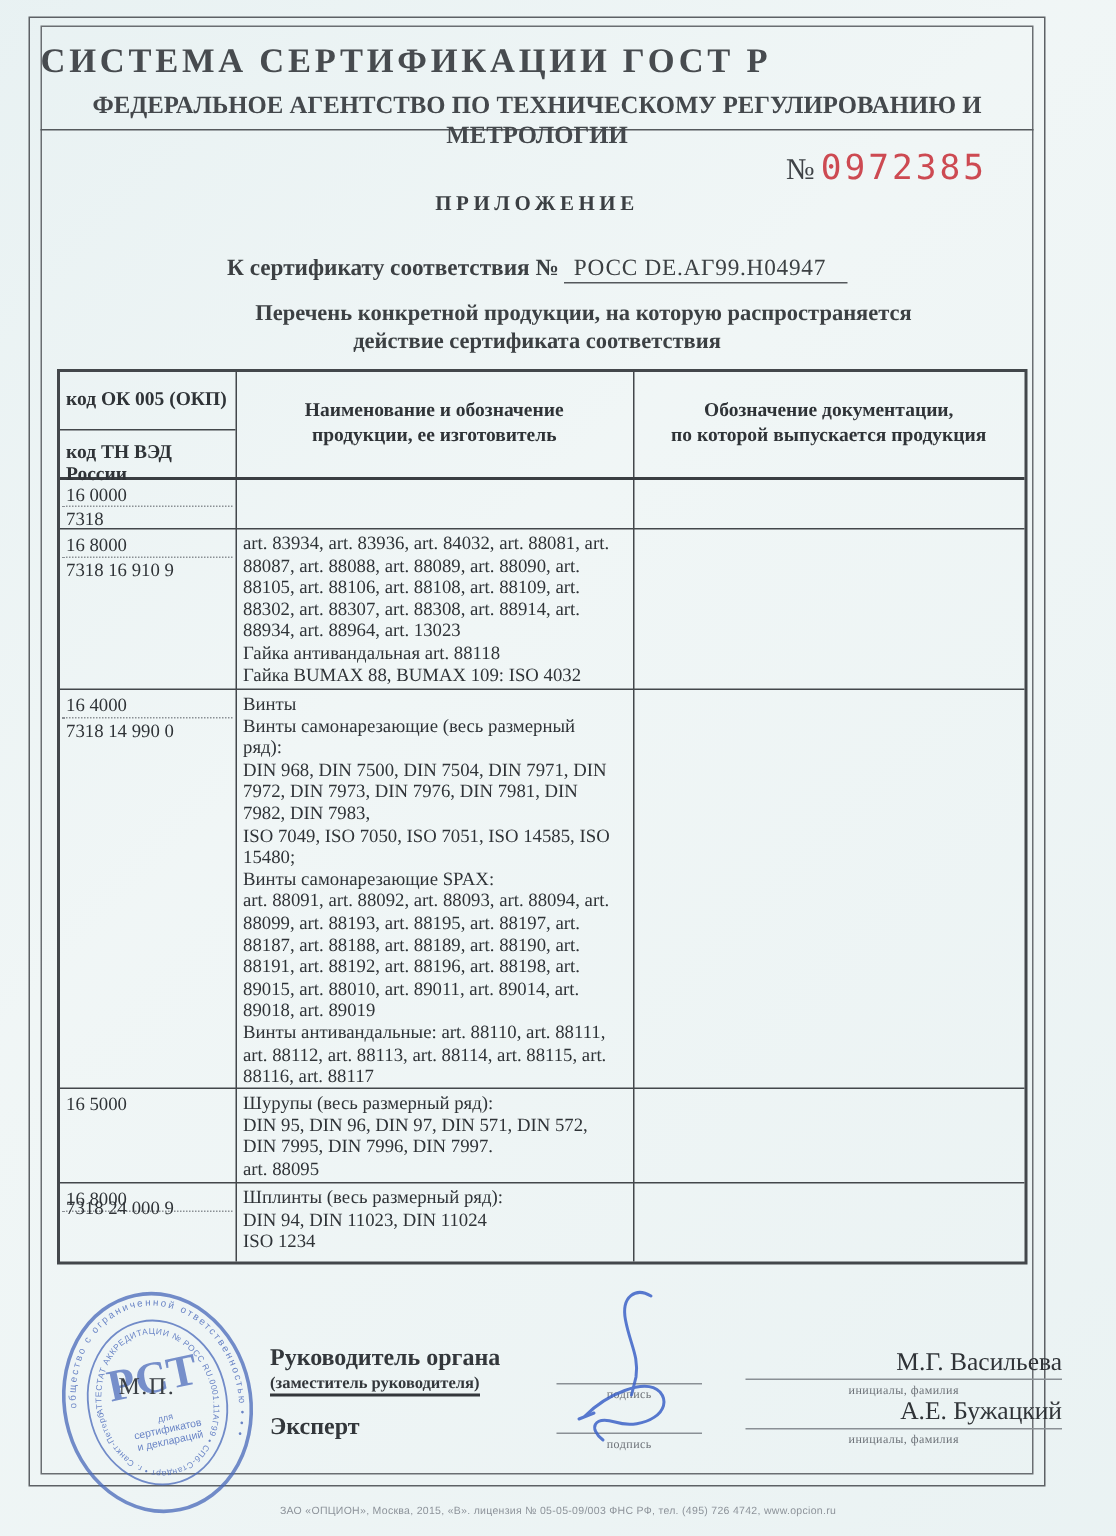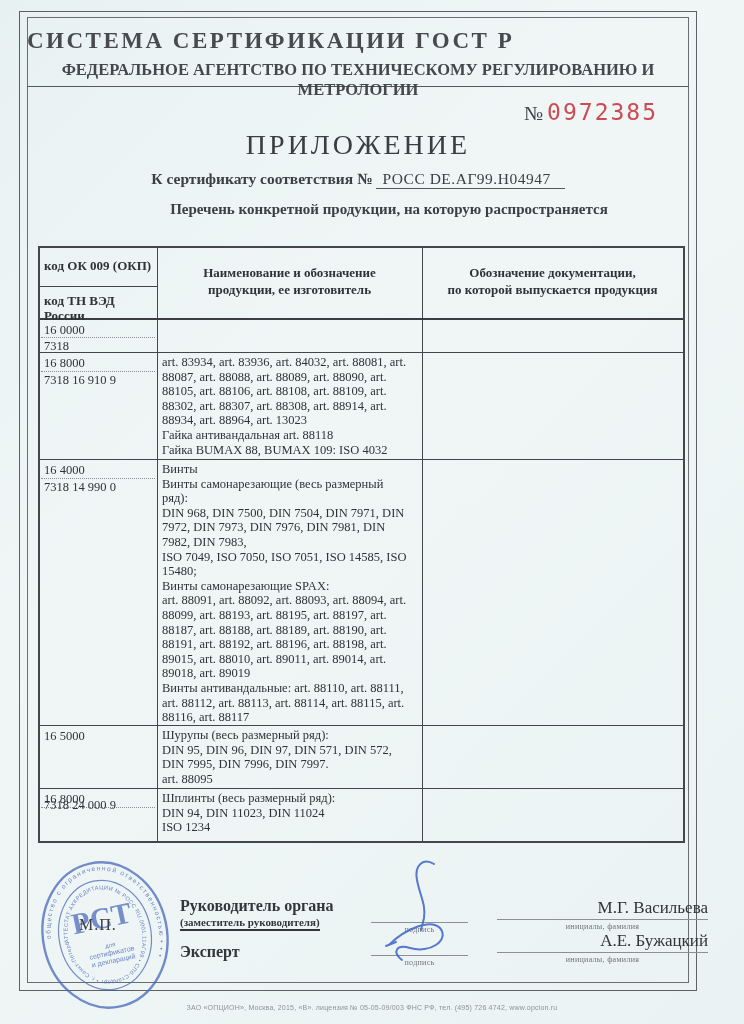--- a/index.html
+++ b/index.html
@@ -19,21 +19,21 @@
   .frame-inner{left:27px;top:17px;width:660px;height:964px;border:1.1px solid #6a6e72;}
   .header-sep{left:27px;top:86px;width:662px;height:0;border-top:1.5px solid #55595d;}
   
   .title1{left:27px;top:28px;width:662px;font-size:23px;font-weight:bold;letter-spacing:2.5px;color:#474b4f;}
   .title2{left:27px;top:60px;width:662px;text-align:center;font-size:16.5px;font-weight:bold;letter-spacing:0px;color:#44484c;}
   
   .numblock{left:524px;top:99px;}
   .num-prefix{font-size:20px;color:#3f4347;}
   .num-digits{font-family:"DejaVu Sans Mono",monospace;font-size:23px;letter-spacing:2px;color:#cd4a52;}
   
-  .app-title{left:27px;top:129px;width:662px;text-align:center;font-size:28px;font-weight:normal;letter-spacing:3px;color:#3a3e42;}
+  .app-title{left:27px;top:129px;width:662px;text-align:center;font-size:14px;font-weight:bold;letter-spacing:3px;color:#3a3e42;}
   .cert-line{left:27px;top:170px;width:662px;text-align:center;font-size:15.5px;}
   .cert-label{font-weight:bold;}
   .cert-number{border-bottom:1px solid #54585c;padding:0 14px 1px 6px;letter-spacing:.5px;}
   .desc1{left:27px;top:201px;width:724px;text-align:center;font-size:15px;font-weight:bold;}
   .desc2{left:27px;top:220px;width:662px;text-align:center;font-size:15px;font-weight:bold;}
   
   .tbl{left:38px;top:246px;width:643px;height:593px;border:2px solid #43474b;}
   .vline{position:absolute;top:0;bottom:0;width:0;border-left:1.3px solid #43474b;}
   .v1{left:117px;} .v2{left:382px;}
   .hline{position:absolute;left:0;right:0;height:0;border-top:1.3px solid #43474b;}
@@ -88,32 +88,33 @@
     <span class="num-prefix">№</span>
     <span class="num-digits">0972385</span>
   </div>
 
   <div class="abs app-title">ПРИЛОЖЕНИЕ</div>
   <div class="abs cert-line">
     <span class="cert-label">К сертификату соответствия №</span>
     <span class="cert-number">РОСС DE.АГ99.Н04947</span>
   </div>
   <div class="abs desc1">Перечень конкретной продукции,  на которую распространяется</div>
+  <div class="abs desc2">действие сертификата соответствия</div>
 
   <div class="abs tbl">
     <div class="vline v1"></div>
     <div class="vline v2"></div>
     <div class="hline hdr-bottom"></div>
     <div class="hsplit"></div>
     <div class="hline rsep1"></div>
     <div class="hline rsep2"></div>
     <div class="hline rsep3"></div>
     <div class="hline rsep4"></div>
 
-    <div class="cell h1a">код ОК 009 (ОКП)</div>
+    <div class="cell h1a">код ОК 005 (ОКП)</div>
     <div class="cell h1b">код ТН ВЭД России</div>
     <div class="cell h2">Наименование и обозначение
 продукции, ее изготовитель</div>
     <div class="cell h3">Обозначение документации,
 по которой выпускается продукция</div>
 
     <div class="cell codecell" style="top:75px;">16 0000</div>
     <div class="dotted" style="top:89px;"></div>
     <div class="cell codecell" style="top:91px;">7318</div>
 

